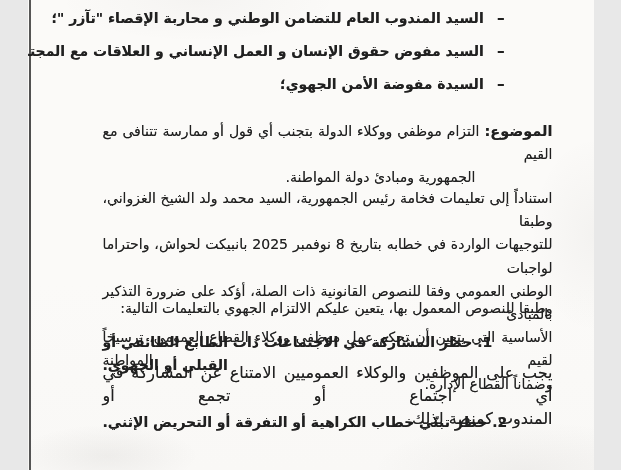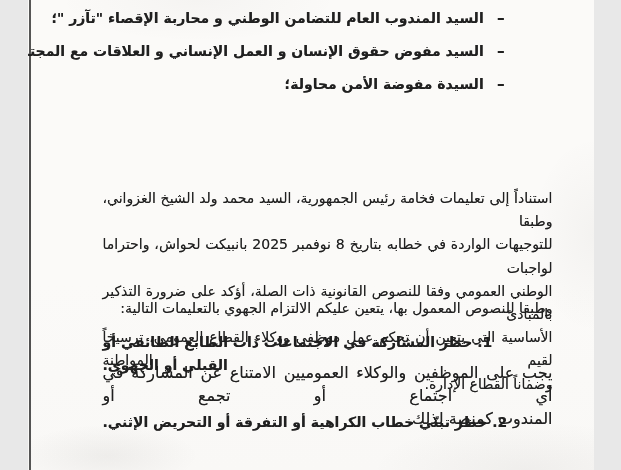--- a/index.html
+++ b/index.html
@@ -49,23 +49,30 @@
 </style>
 </head>
 <body>
 
 <div id="page">
   <div class="edge-line"></div>
 
   <div id="recipients" class="txt">
       <div class="recipient"><span class="dash">-</span><span>السيد المندوب العام للتضامن الوطني و محاربة الإقصاء "تآزر "؛</span></div>
       <div class="recipient"><span class="dash">-</span><span>السيد مفوض حقوق الإنسان و العمل الإنساني و العلاقات مع المجتمع المدني؛</span></div>
-      <div class="recipient"><span class="dash">-</span><span>السيدة مفوضة الأمن محاولة؛</span></div>
+      <div class="recipient"><span class="dash">-</span><span>السيدة مفوضة الأمن الجهوي؛</span></div>
     </div>
 
+  <div id="subject" class="txt">
+    <div class="jline">
+      <span class="subject-label">الموضوع:</span>
+      <span>التزام موظفي ووكلاء الدولة بتجنب أي قول أو ممارسة تتنافى مع القيم</span>
+    </div>
+    <div class="subject-line2">الجمهورية ومبادئ دولة المواطنة.</div>
+  </div>
 
   <div id="intro-para" class="txt">
       <div class="tline">استناداً إلى تعليمات فخامة رئيس الجمهورية، السيد محمد ولد الشيخ الغزواني، وطبقا</div>
       <div class="tline">للتوجيهات الواردة في خطابه بتاريخ 8 نوفمبر 2025 بانبيكت لحواش، واحتراما لواجبات</div>
       <div class="tline">الوطني العمومي وفقا للنصوص القانونية ذات الصلة، أؤكد على ضرورة التذكير بالمبادئ</div>
       <div class="tline">الأساسية التي يتعين أن تحكم عمل موظفي ووكلاء القطاع العمومي، ترسيخاً لقيم المواطنة</div>
       <div class="tline last">وضماناً القطاع الإدارة.</div>
     </div>
 
   <div id="instructions-intro" class="txt">وطبقا للنصوص المعمول بها، يتعين عليكم الالتزام الجهوي بالتعليمات التالية:</div>

